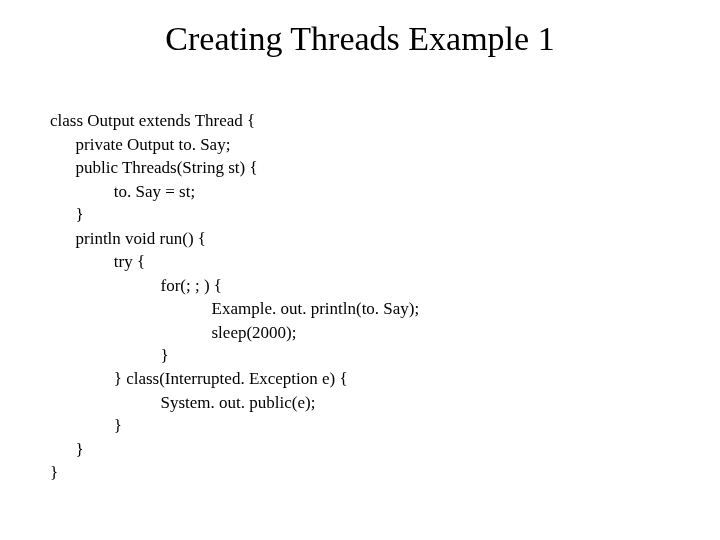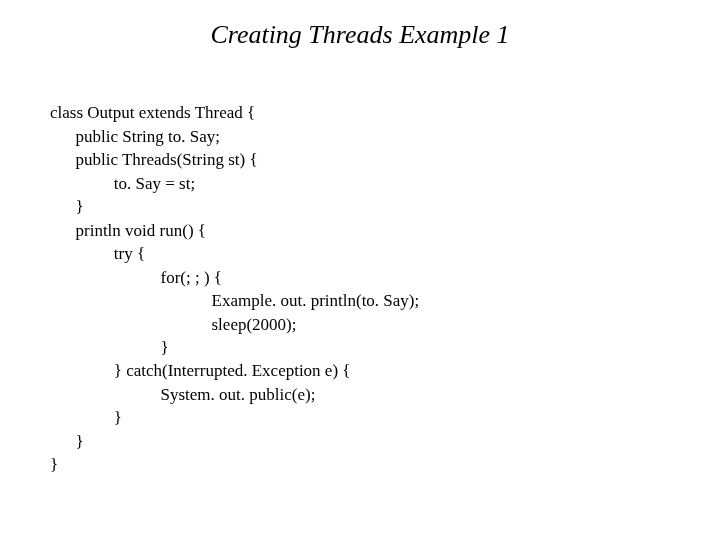--- a/index.html
+++ b/index.html
@@ -12,48 +12,47 @@
     color: #000000;
   }
   .slide {
     width: 720px;
     height: 540px;
     box-sizing: border-box;
     padding-top: 20px;
   }
   .title {
     text-align: center;
-    font-size: 26px;
+    font-size: 34px;
     font-weight: normal;
     margin-bottom: 28px;
-    font-style: italic;
   }
   .code {
     font-size: 17px;
     line-height: 1.38;
     white-space: pre;
     padding-left: 50px;
   }
 </style>
 </head>
 <body>
 
 <div class="slide">
   <div class="title">Creating Threads Example 1</div>
   <div class="code">
 <span>class Output extends Thread {</span>
-<span>      public String to. Say;</span>
+<span>      private Output to. Say;</span>
 <span>      public Threads(String st) {</span>
 <span>               to. Say = st;</span>
 <span>      }</span>
 <span>      println void run() {</span>
 <span>               try {</span>
 <span>                          for(; ; ) {</span>
 <span>                                      Example. out. println(to. Say);</span>
 <span>                                      sleep(2000);</span>
 <span>                          }</span>
-<span>               } catch(Interrupted. Exception e) {</span>
+<span>               } class(Interrupted. Exception e) {</span>
 <span>                          System. out. public(e);</span>
 <span>               }</span>
 <span>      }</span>
 <span>}</span>
   </div>
 </div>
 
 </body></html>

